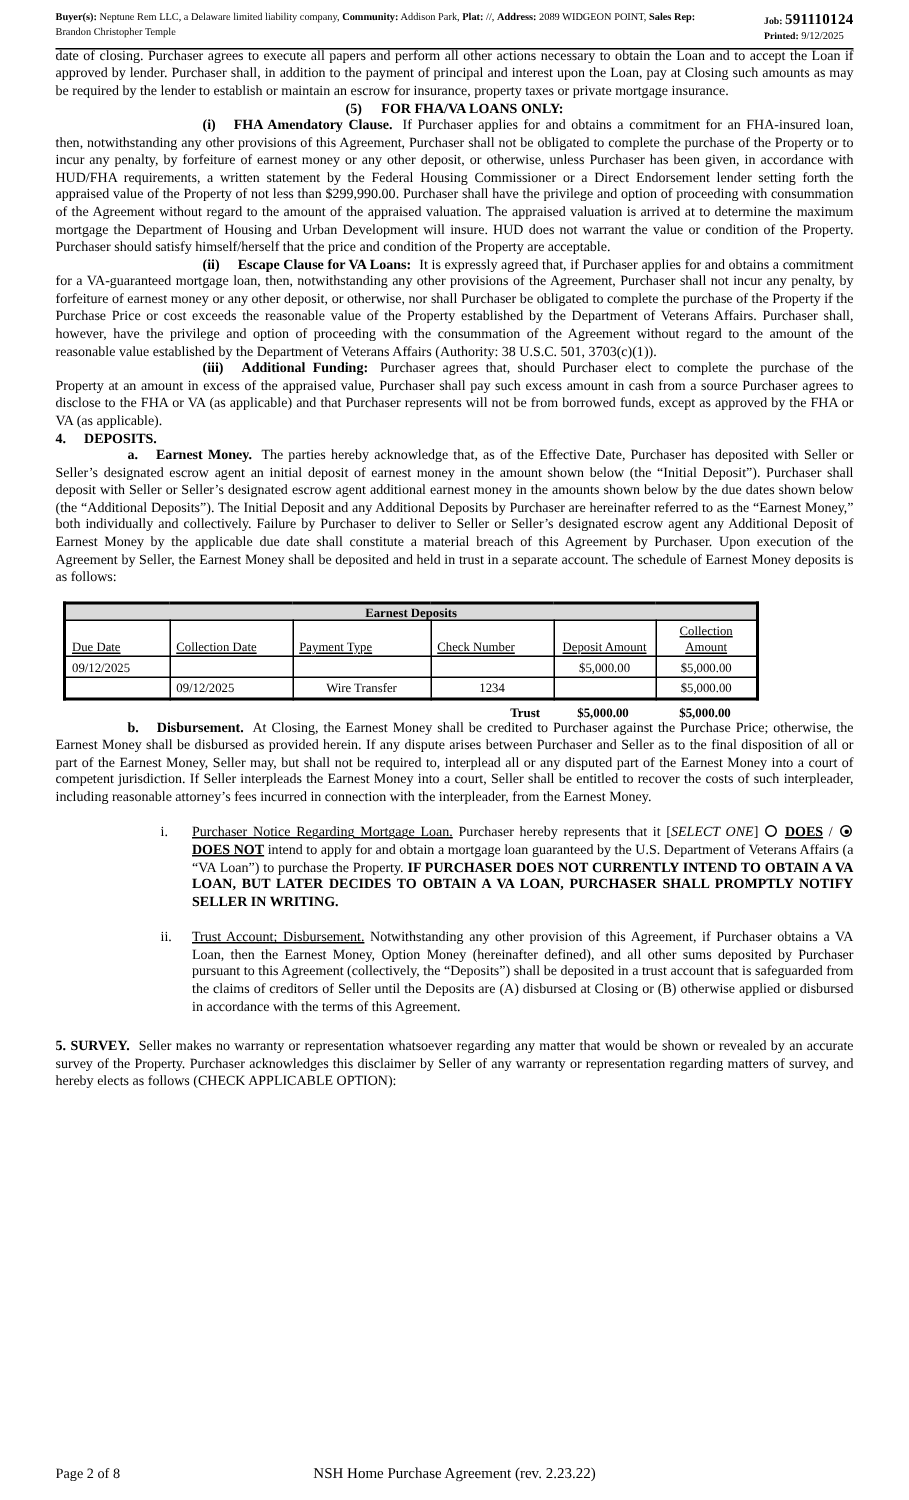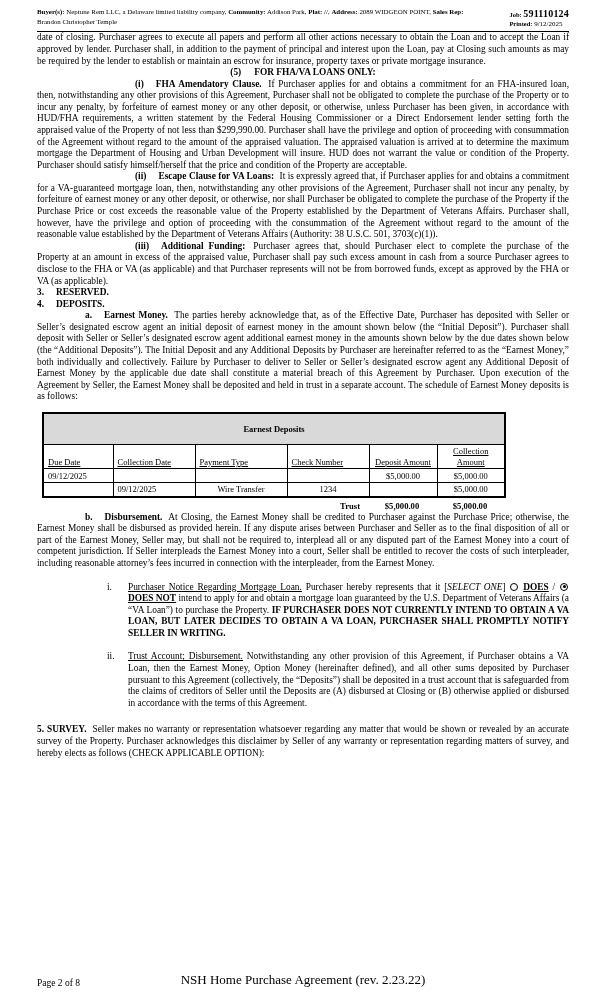--- a/index.html
+++ b/index.html
@@ -31,21 +31,21 @@
   .secline { margin-top: 13px; font-weight: bold; text-align: left; }
   .secline .num { margin-right: 12px; }
   .lettered { margin-top: 12px; text-indent: 48px; }
   .lettered .letter { font-weight: bold; margin-right: 12px; }
   .c-head { margin-top: 13px; margin-left: 48px; font-weight: bold; text-align: left; }
   .c-head .letter { margin-right: 12px; }
   
   .tablewrap { width: 462px; margin: 9px 0 0 5px; font-size: 8.5px; }
   table.dep { border-collapse: collapse; width: 100%; table-layout: fixed; border: 2px solid #000; }
   table.dep td, table.dep th { border: 1px solid #000; padding: 1px 4px; font-weight: normal; }
-  .tbl-title { background: #d9d9d9; text-align: center; font-weight: bold !important; padding: 10px 0 !important; }
+  .tbl-title { background: #d9d9d9; text-align: center; font-weight: bold !important; padding: 0 0 !important; }
   th.col { vertical-align: bottom; text-align: left; }
   th.col .u { text-decoration: underline; margin-top: 36px; }
   th.col.center { text-align: center; }
   td.cell { height: 14px; }
   td.c-left { text-align: left; }
   td.c-center { text-align: center; }
   .total-row { display: flex; width: 462px; font-weight: bold; margin-top: 3px; font-size: 8.6px; }
   .total-row .sp { width: 244px; }
   .total-row .t-label { width: 82px; text-align: right; padding-right: 8px; }
   .total-row .t-val { width: 68px; text-align: center; }
@@ -60,21 +60,21 @@
     display: inline-block; width: 8px; height: 8px; border: 1px solid #000;
     border-radius: 50%; position: relative; vertical-align: -1px; margin: 0 1px;
   }
   .radio.checked::after {
     content: ""; position: absolute; left: 1.5px; top: 1.5px;
     width: 3px; height: 3px; background: #000; border-radius: 50%;
   }
   
   .footer { position: absolute; left: 37px; right: 37px; bottom: 12px; }
   .page-num { position: absolute; left: 0; bottom: 0; font-size: 9.5px; }
-  .doc-ref { text-align: center; font-size: 13px; }
+  .doc-ref { text-align: center; font-size: 10px; }
 </style>
 </head>
 <body>
 
 <div class="page">
 
   <div class="header">
     <div class="hdr-left">
       <b>Buyer(s):</b>
       <span>Neptune Rem LLC, a Delaware limited liability company,</span>
@@ -118,23 +118,20 @@
     <p class="sub">
       <span class="num">(ii)</span><span class="ttl">Escape Clause for VA Loans:</span>
       <span>It is expressly agreed that, if Purchaser applies for and obtains a commitment for a VA-guaranteed mortgage loan, then, notwithstanding any other provisions of the Agreement, Purchaser shall not incur any penalty, by forfeiture of earnest money or any other deposit, or otherwise, nor shall Purchaser be obligated to complete the purchase of the Property if the Purchase Price or cost exceeds the reasonable value of the Property established by the Department of Veterans Affairs.  Purchaser shall, however, have the privilege and option of proceeding with the consummation of the Agreement without regard to the amount of the reasonable value established by the Department of Veterans Affairs (Authority: 38 U.S.C. 501, 3703(c)(1)).</span>
     </p>
 
     <p class="sub">
       <span class="num">(iii)</span><span class="ttl">Additional Funding:</span>
       <span>Purchaser agrees that, should Purchaser elect to complete the purchase of the Property at an amount in excess of the appraised value, Purchaser shall pay such excess amount in cash from a source Purchaser agrees to disclose to the FHA or VA (as applicable) and that Purchaser represents will not be from borrowed funds, except as approved by the FHA or VA (as applicable).</span>
     </p>
 
-    <p class="secline">
-      <span class="num">3.</span><span>RESERVED.</span>
-    </p>
 
     <p class="secline">
       <span class="num">4.</span><span>DEPOSITS.</span>
     </p>
 
     <p class="lettered">
       <span class="letter">a.</span><span class="ttl">Earnest Money.</span>
       <span>The parties hereby acknowledge that, as of the Effective Date, Purchaser has deposited with Seller or Seller’s designated escrow agent an initial deposit of earnest money in the amount shown below (the “Initial Deposit”).   Purchaser shall deposit with Seller or Seller’s designated escrow agent additional earnest money in the amounts shown below by the due dates shown below (the “Additional Deposits”). The Initial Deposit and any Additional Deposits by Purchaser are hereinafter referred to as the “Earnest Money,” both individually and collectively.   Failure by Purchaser to deliver to Seller or Seller’s designated escrow agent any Additional Deposit of Earnest Money by the applicable due date shall constitute a material breach of this Agreement by Purchaser. Upon execution of the Agreement by Seller, the Earnest Money shall be deposited and held in trust in a separate account.   The schedule of Earnest Money deposits is as follows:</span>
     </p>
 

